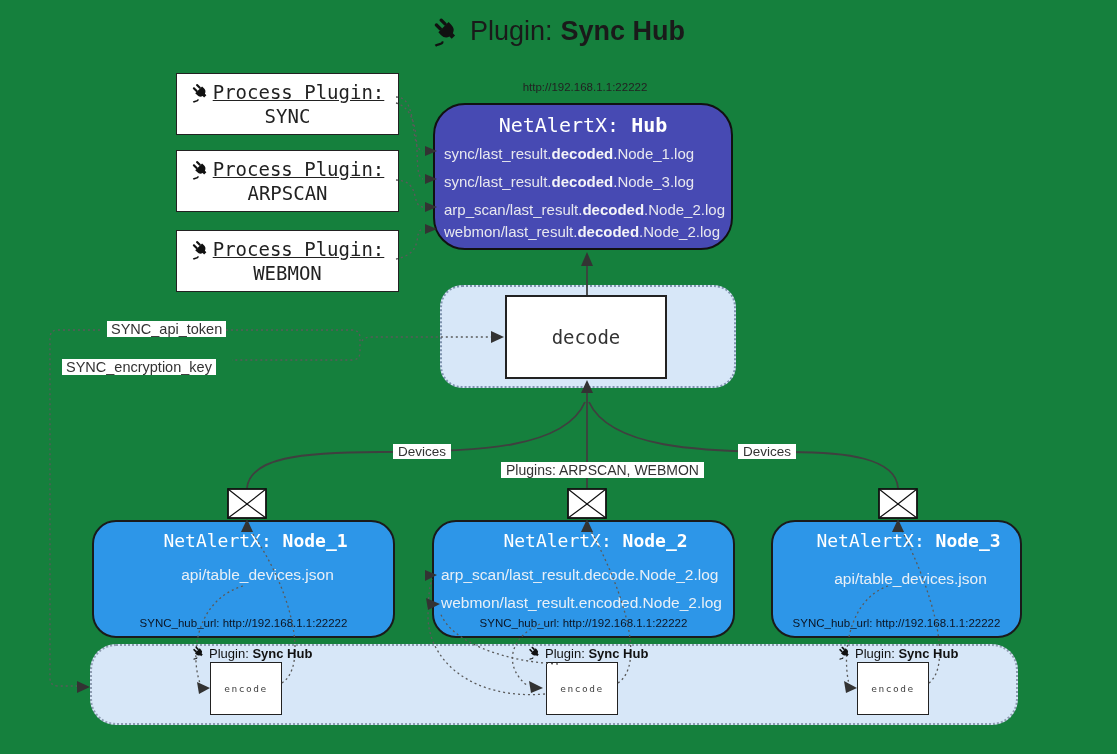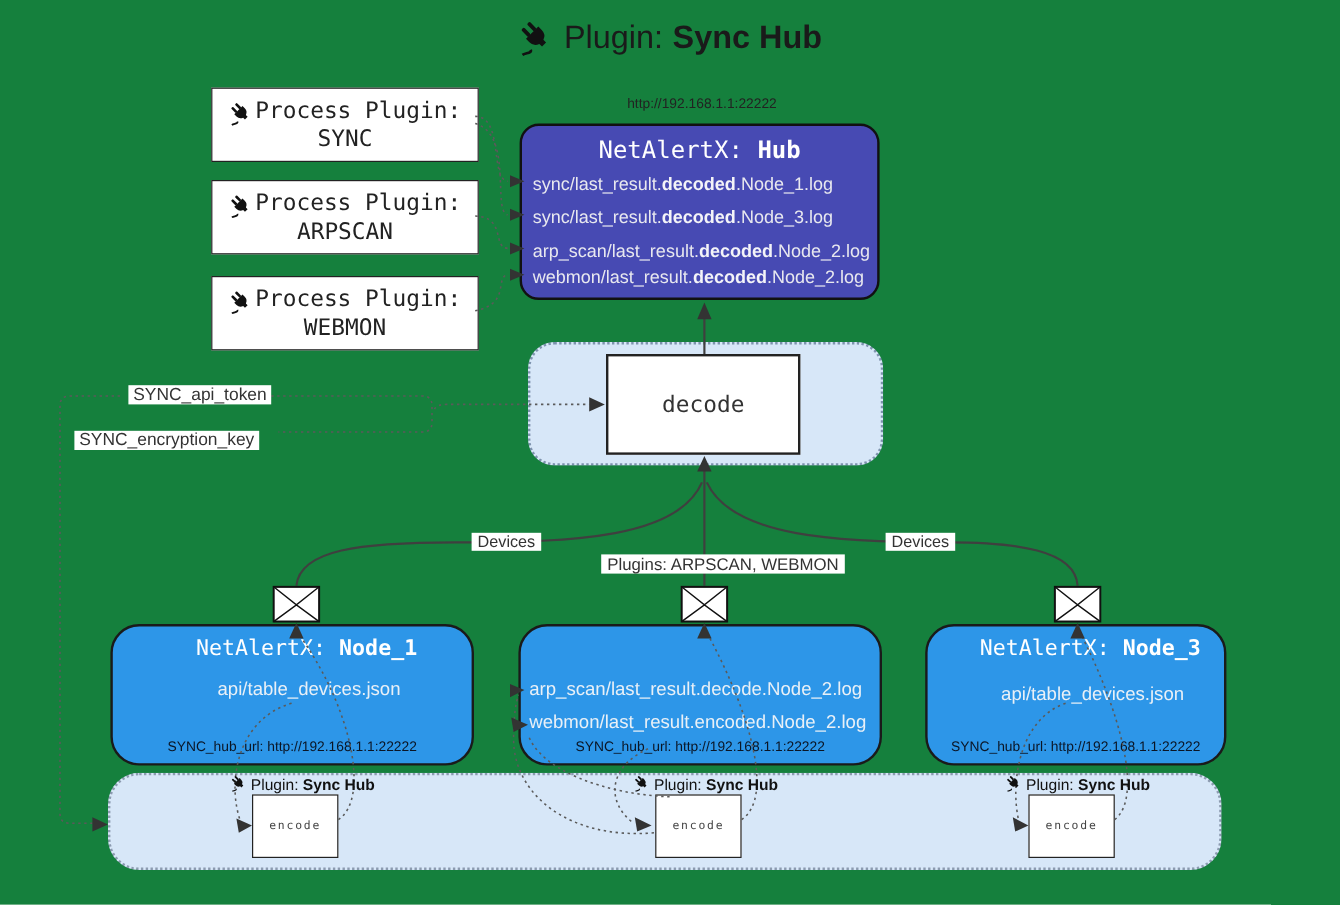--- a/index.html
+++ b/index.html
@@ -6,25 +6,25 @@
   .stage{position:relative;width:1117px;height:754px;background:#15803d;overflow:hidden;
          font-family:"Liberation Sans",sans-serif;color:#222;}
   
   .title{position:absolute;left:0;top:16px;width:100%;display:flex;align-items:center;justify-content:center;gap:8px;
          font-size:27px;color:#1a1a1a;}
   .title b{font-weight:700;}
   
   .pbox{position:absolute;left:176px;width:221px;height:60px;border:1.8px solid #222;background:#fff;
         font-family:"DejaVu Sans Mono","Liberation Mono",monospace;font-size:19px;color:#222;
         display:flex;flex-direction:column;align-items:center;justify-content:center;z-index:1;}
-  .pbox .row{display:flex;align-items:flex-end;gap:2px;line-height:1.25;}
+  .pbox .row{display:flex;align-items:center;gap:2px;line-height:1.25;text-decoration:underline;}
   
   .huburl{position:absolute;left:465px;top:81px;width:240px;text-align:center;font-size:11.5px;color:#222;z-index:1;}
   .hub{position:absolute;left:433px;top:103px;width:300px;height:147px;background:#474ab3;
-       border:2.5px solid #111;border-radius:16px;box-sizing:border-box;z-index:1;}
+       border:2.5px solid #111;border-radius:32px;box-sizing:border-box;z-index:1;}
   .hub-title{position:absolute;left:0;top:8px;width:100%;text-align:center;color:#fff;
              font-family:"DejaVu Sans Mono","Liberation Mono",monospace;font-size:20px;}
   .hublog{position:absolute;left:9px;height:19px;line-height:19px;font-size:15px;color:#e8e8ef;white-space:nowrap;}
   .hublog b{font-weight:700;color:#f4f4f8;}
   
   .decode-wrap{position:absolute;left:440px;top:285px;width:296px;height:103px;background:#d7e7f8;
                border:2px dotted #7d92ad;border-radius:22px;box-sizing:border-box;z-index:1;}
   .decode-box{position:absolute;left:505px;top:295px;width:162px;height:84px;background:#fff;border:2px solid #222;
               box-sizing:border-box;display:flex;align-items:center;justify-content:center;
               font-family:"DejaVu Sans Mono","Liberation Mono",monospace;font-size:19px;color:#333;z-index:2;}
@@ -135,20 +135,22 @@
   <div class="edge" style="left:501px;top:462px;font-size:14px">Plugins: ARPSCAN, WEBMON</div>
   <div class="edge" style="left:738px;top:444px">Devices</div>
 
   <div class="node" style="left:92px;width:303px">
     <div class="node-title">
       <span>NetAlertX: </span><b>Node_1</b></div>
     <div class="nfile center" style="top:44px">api/table_devices.json</div>
     <div class="nurl">SYNC_hub_url: http://192.168.1.1:22222</div>
   </div>
   <div class="node" style="left:432px;width:303px">
+    <div class="node-title">
+      <span>NetAlertX: </span><b>Node_2</b></div>
     <div class="nfile" style="left:7px;top:44px">arp_scan/last_result.decode.Node_2.log</div>
     <div class="nfile" style="left:7px;top:72px">webmon/last_result.encoded.Node_2.log</div>
     <div class="nurl">SYNC_hub_url: http://192.168.1.1:22222</div>
   </div>
   <div class="node" style="left:771px;width:251px">
     <div class="node-title">
       <span>NetAlertX: </span><b>Node_3</b></div>
     <div class="nfile center" style="top:48px">api/table_devices.json</div>
     <div class="nurl">SYNC_hub_url: http://192.168.1.1:22222</div>
   </div>

